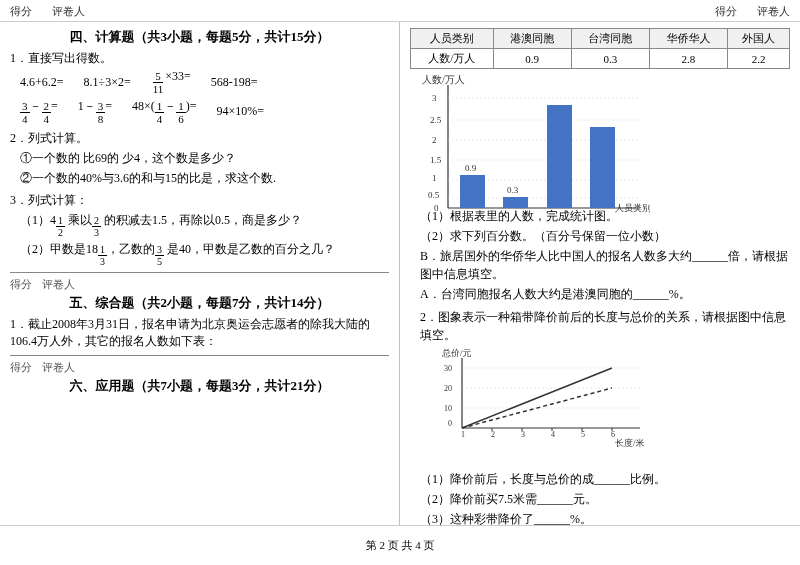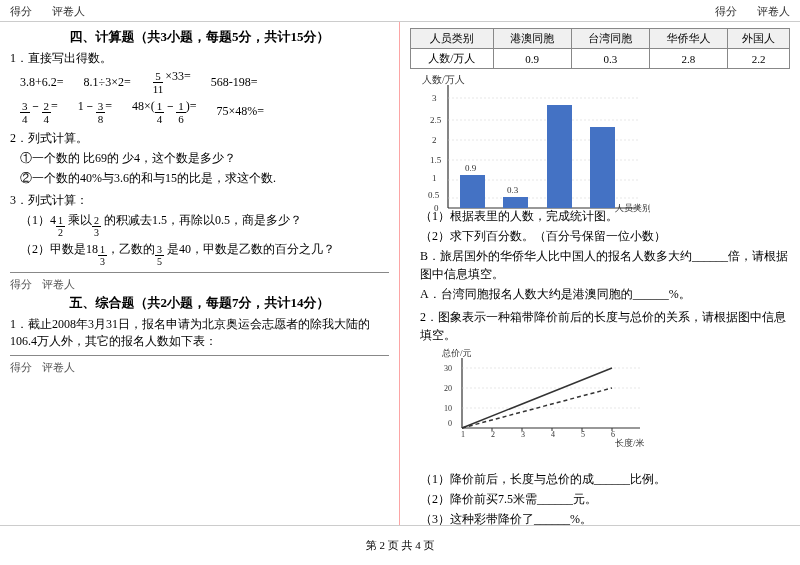--- a/index.html
+++ b/index.html
@@ -151,21 +151,21 @@
 
   <div class="content-area">
 
     <div class="left-panel">
 
       <div class="section-title">四、计算题（共3小题，每题5分，共计15分）</div>
 
       <div class="question-block">
         <div class="question-label">1．直接写出得数。</div>
         <div class="math-row">
-          <span>3.8+6.2=</span>
+          <span>4.6+6.2=</span>
           <span>8.1÷3×2=</span>
           <span><span class="fraction">
                 <span class="num">5</span>
                 <span class="den">11</span>
               </span>×33=</span>
           <span>568-198=</span>
         </div>
         <div class="math-row">
           <span><span class="fraction">
                 <span class="num">3</span>
@@ -178,21 +178,21 @@
                 <span class="num">3</span>
                 <span class="den">8</span>
               </span>=</span>
           <span>48×(<span class="fraction">
                 <span class="num">1</span>
                 <span class="den">4</span>
               </span>－<span class="fraction">
                 <span class="num">1</span>
                 <span class="den">6</span>
               </span>)=</span>
-          <span>75×48%=</span>
+          <span>94×10%=</span>
         </div>
       </div>
 
       <div class="question-block">
         <div class="question-label">2．列式计算。</div>
         <div class="sub-question">①一个数的 比69的 少4，这个数是多少？</div>
         <div class="sub-question">②一个数的40%与3.6的和与15的比是，求这个数.</div>
       </div>
 
       <div class="question-block">
@@ -224,20 +224,21 @@
 
       <div class="question-block">
         <div class="question-label">1．截止2008年3月31日，报名申请为北京奥运会志愿者的除我大陆的106.4万人外，其它的报名人数如下表：</div>
       </div>
 
       <hr class="divider-line">
       <div class="score-bar">
         <span>得分</span>
         <span>评卷人</span>
       </div>
+      <div class="section-title">六、应用题（共7小题，每题3分，共计21分）</div>
     </div>
 
     <div class="right-panel">
 
       <table class="data-table">
         <thead>
           <tr>
             <th>人员类别</th>
             <th>港澳同胞</th>
             <th>台湾同胞</th>

